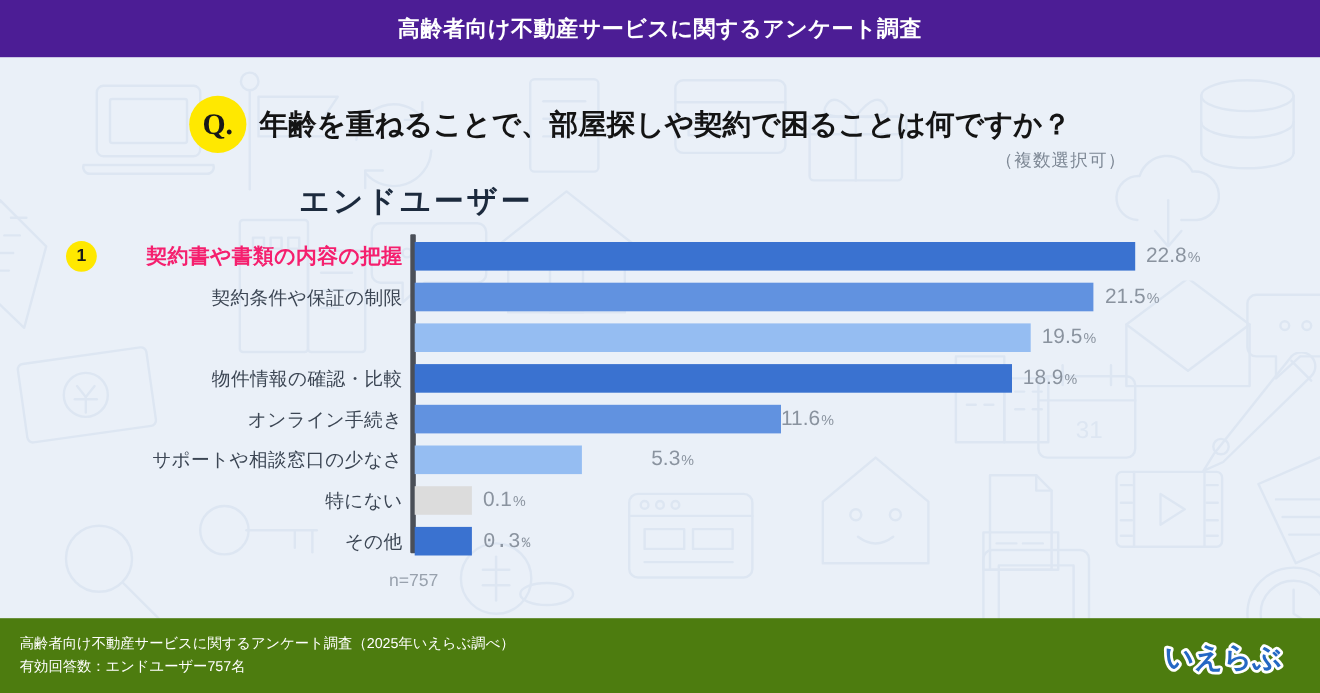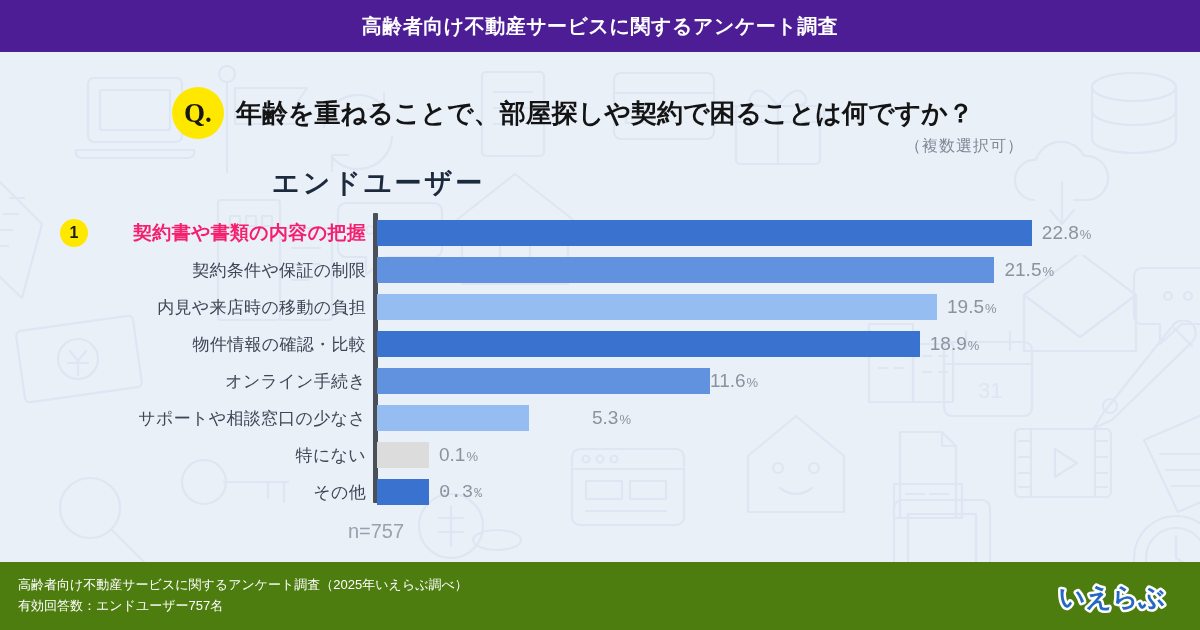--- a/index.html
+++ b/index.html
@@ -88,21 +88,21 @@
   .bar-value {
     position:absolute; top:0; height:26px;
     display:flex; align-items:baseline;
     font-size:19px; color:#8a939f; white-space:nowrap;
     line-height:26px;
   }
   .bar-value .pct { font-size:13px; margin-left:1px; }
 
   .nlabel {
     position:absolute; top:520px; left:330px; width:92px; text-align:center;
-    font-size:20px; color:#98a1ad; z-index:4;
+    font-size:16px; color:#98a1ad; z-index:4;
   }
 
   
   .footer {
     position:absolute; left:0; bottom:0; width:1200px; height:68px;
     background:#4d7c0f; z-index:5;
   }
   .footer-text {
     position:absolute; left:18px; top:12px;
     color:#ffffff; font-size:13px; line-height:21px;
@@ -369,23 +369,20 @@
         <div class="row-label-wrap">
           <div class="row-label">契約条件や保証の制限</div>
         </div>
         <div class="bar" style="width: 617.48px; background: rgb(97, 146, 224);"></div>
         <div class="bar-value" style="left: 1004.48px;">
           <span>21.5</span>
           <span class="pct">%</span>
         </div>
       </div>
       <div class="row" style="top: 84px;">
-        <div class="row-label-wrap">
-          <div class="row-label">内見や来店時の移動の負担</div>
-        </div>
         <div class="bar" style="width: 560.04px; background: rgb(149, 189, 242);"></div>
         <div class="bar-value" style="left: 947.04px;">
           <span>19.5</span>
           <span class="pct">%</span>
         </div>
       </div>
       <div class="row" style="top: 121px;">
         <div class="row-label-wrap">
           <div class="row-label">物件情報の確認・比較</div>
         </div>

